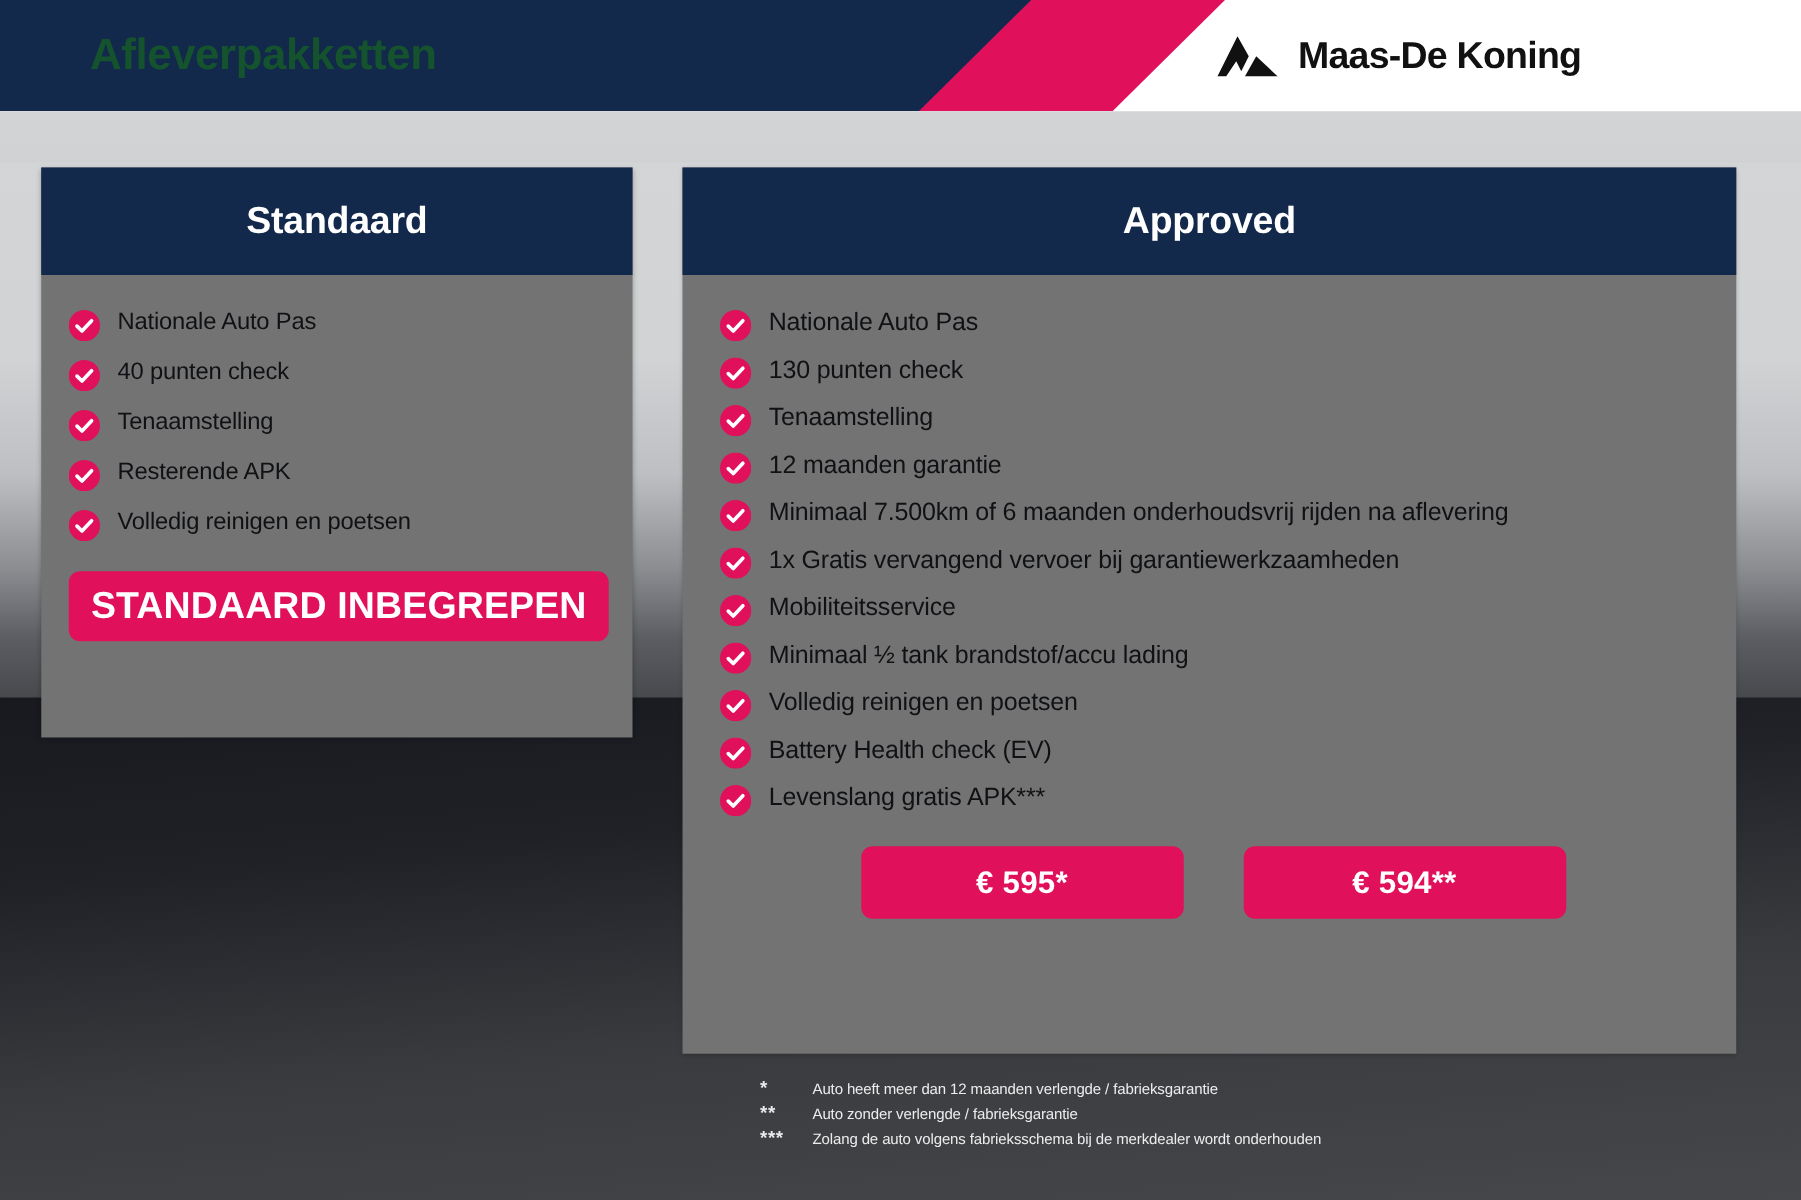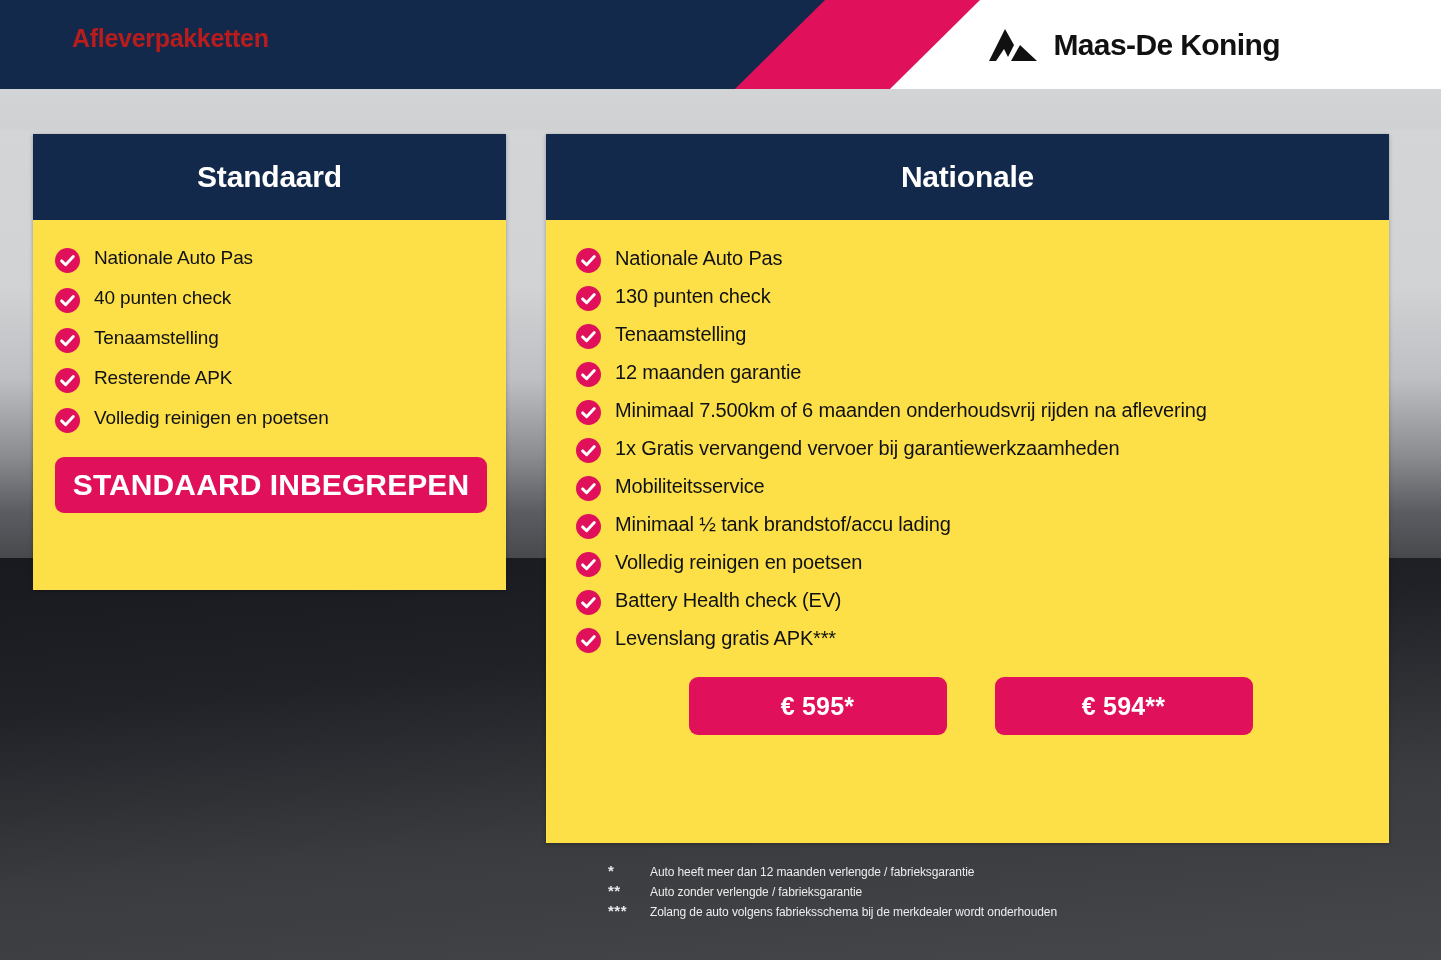--- a/index.html
+++ b/index.html
@@ -62,46 +62,46 @@
   #header-pink {
     position: absolute;
     left: 0; top: 0;
     width: 980px; height: 89px;
     background: #e0115a;
     clip-path: polygon(825px 0, 980px 0, 890px 89px, 735px 89px);
   }
   #header-title {
     position: absolute;
     left: 72px; top: 24px;
-    color: #b91c1c;
-    font-size: 25px;
+    color: #14532d;
+    font-size: 35px;
     font-weight: 700;
     letter-spacing: -0.3px;
     white-space: nowrap;
   }
   #brand {
     position: absolute;
-    right: 161px; top: 27px;
+    right: 176px; top: 27px;
     display: flex;
     align-items: center;
     gap: 14px;
   }
   #brand-mark { display: block; }
   #brand-name {
     color: #111111;
     font-size: 30px;
     font-weight: 700;
     letter-spacing: -0.6px;
     white-space: nowrap;
   }
 
   
   .card {
     position: absolute;
-    background: #fde047;
+    background: #737373;
     box-shadow: 0 1px 4px rgba(0,0,0,0.28);
   }
   #card-standaard { left: 33px; top: 134px; width: 473px; height: 456px; }
   #card-approved  { left: 546px; top: 134px; width: 843px; height: 709px; }
 
   .card-header {
     background: #13294b;
     color: #ffffff;
     height: 86px;
     display: flex;
@@ -264,21 +264,21 @@
           </svg>
           <span class="feature-text">Volledig reinigen en poetsen</span>
         </li>
       </ul>
     </div>
     <button class="pill" id="btn-standaard-included">STANDAARD INBEGREPEN</button>
   </div>
 
   <div class="card" id="card-approved">
     <div class="card-header">
-      <span class="card-header-title">Nationale</span>
+      <span class="card-header-title">Approved</span>
     </div>
     <div class="card-body">
       <ul class="features">
         <li>
           <svg class="check-icon" width="25" height="25" viewBox="0 0 25 25">
             <circle cx="12.5" cy="12.5" r="12.5" fill="#e0115a"></circle>
             <path d="M6.6 12.9 L10.6 16.8 L18.3 8.6" stroke="#ffffff" stroke-width="2.9" fill="none" stroke-linecap="round" stroke-linejoin="round"></path>
           </svg>
           <span class="feature-text">Nationale Auto Pas</span>
         </li>

